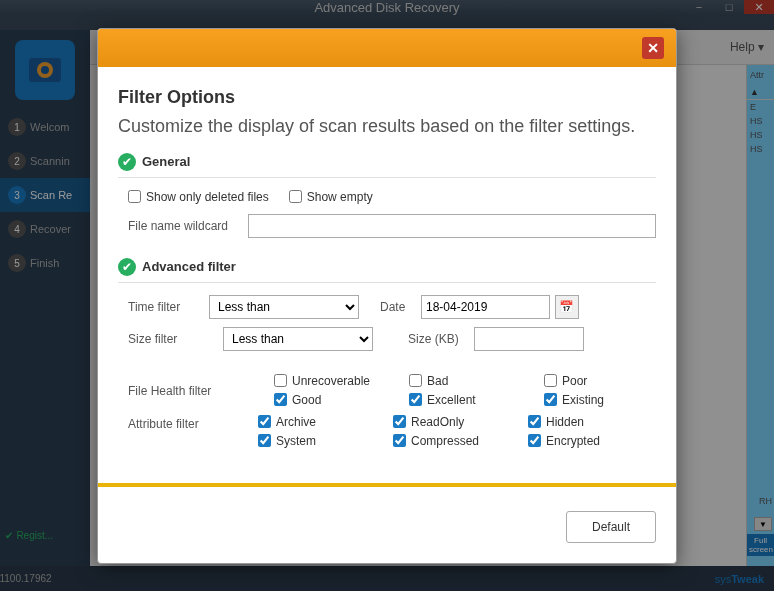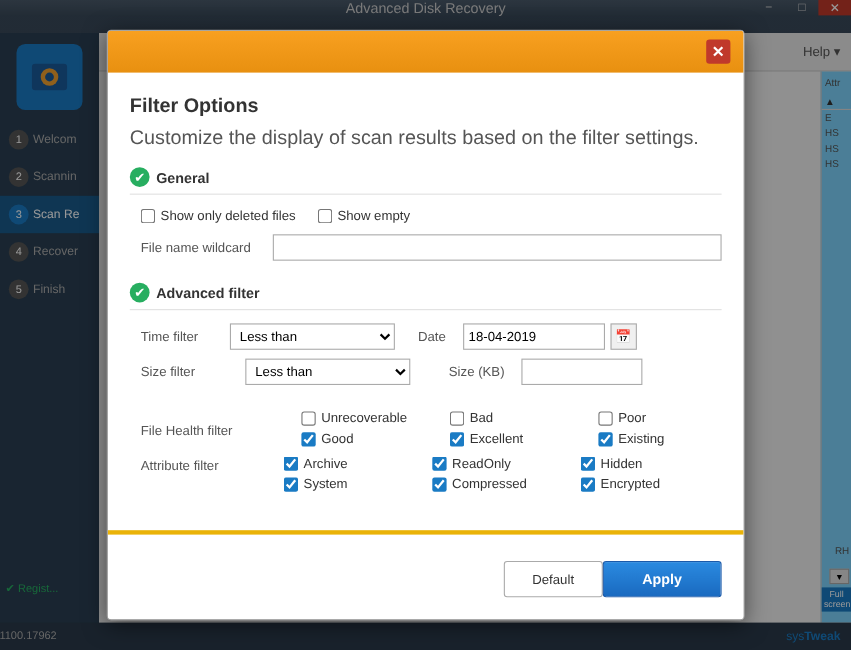--- a/index.html
+++ b/index.html
@@ -632,16 +632,15 @@
               <input type="checkbox" checked="" style="">
               <span>Encrypted</span>
             </label>
           </div>
         </div>
       </div>
     </div>
 
     <div class="modal-footer">
       <button class="btn-default">Default</button>
-      <button class="btn-apply">Apply</button>
     </div>
   </div>
 </div>
 
 </body></html>

